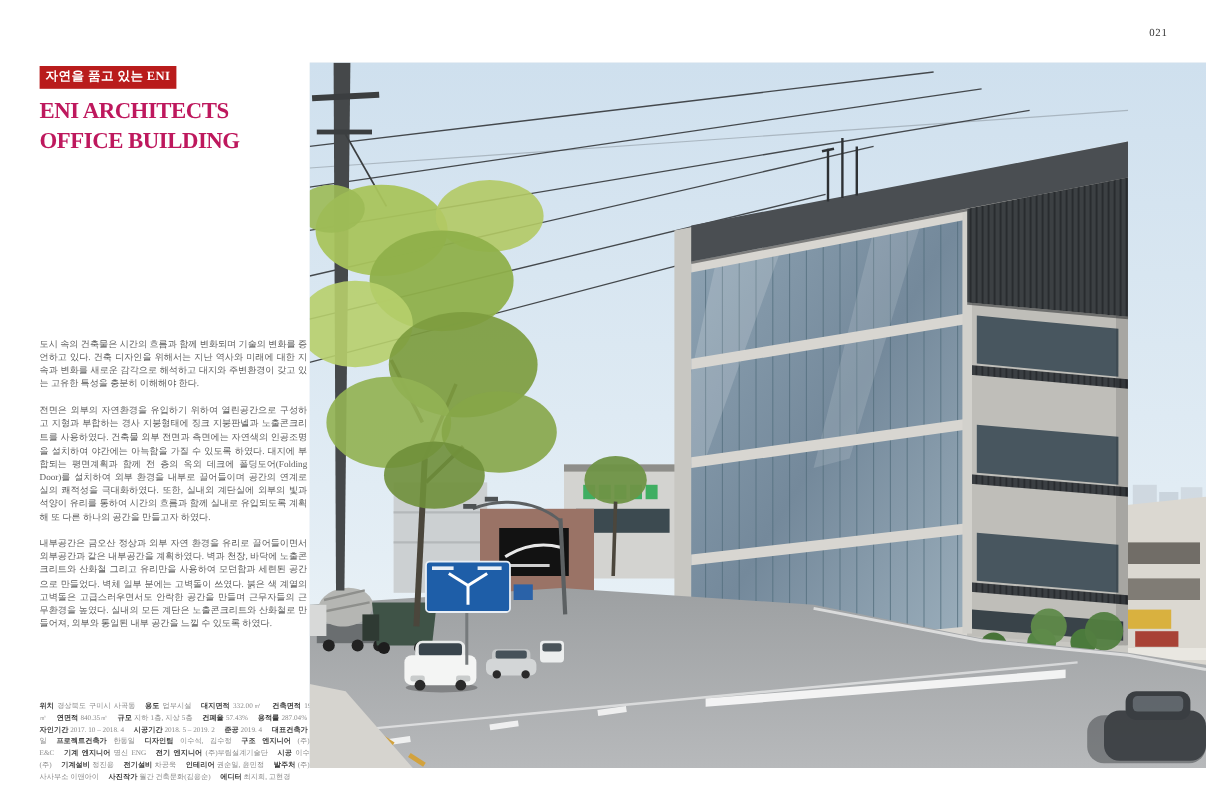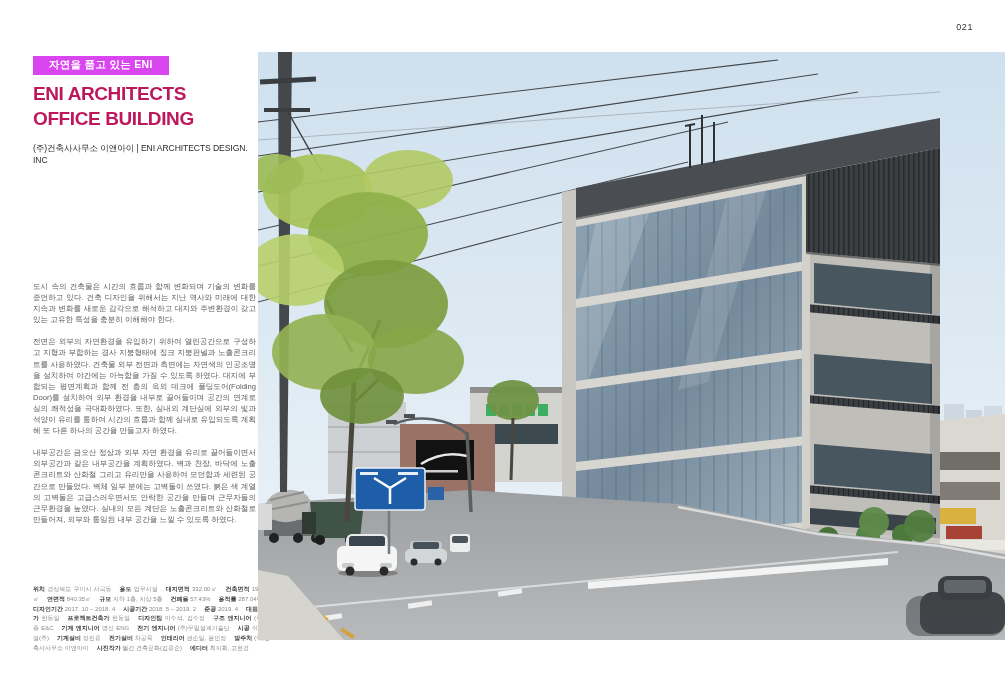--- a/index.html
+++ b/index.html
@@ -1,21 +1,21 @@
 <!DOCTYPE html>
 <html><head>
 <meta charset="utf-8">
 <style>
   html,body{margin:0;padding:0;background:#ffffff;}
   .page{position:relative;width:1005px;height:668px;background:#ffffff;overflow:hidden;
-        font-family:Liberation Sans, sans-serif;}
+        font-family:Liberation Serif, serif;}
   .pagenum{position:absolute;top:22px;right:32px;font-size:9px;color:#333;letter-spacing:.6px;}
   .header{position:absolute;left:33px;top:54px;width:224px;}
-  .tag{display:inline-block;background:#d946ef;color:#fff;font-size:10.5px;font-weight:bold;
-       padding:2px 16px 3px;margin-bottom:7px;letter-spacing:.3px;}
+  .tag{display:inline-block;background:#b91c1c;color:#fff;font-size:10.5px;font-weight:bold;
+       padding:2px 5px 3px;margin-bottom:7px;letter-spacing:.3px;}
   .title{font-size:19px;font-weight:bold;color:#be185d;line-height:24.5px;letter-spacing:-.4px;}
   .byline{margin-top:12px;font-size:8.6px;color:#2b2b2b;letter-spacing:-.1px;}
   .body-col{position:absolute;left:33px;top:281px;width:223px;font-size:7.6px;line-height:11.1px;
             color:#5a5a5a;text-align:justify;}
   .body-col p{margin:0 0 11px 0;}
   .credits{position:absolute;left:33px;top:585px;width:237px;font-size:6px;line-height:9.8px;
            color:#8a8a8a;text-align:justify;}
   .credits b{color:#3c3c3c;font-weight:bold;}
   .credit-item{margin-right:5px;white-space:normal;}
   .photo{position:absolute;left:258px;top:52px;width:747px;height:588px;overflow:hidden;background:#dfe9f1;}
@@ -27,21 +27,20 @@
 <div class="page">
 
   <div class="pagenum">021</div>
 
   <div class="header">
     <div class="tag">자연을 품고 있는 ENI</div>
     <div class="title">
       <div>ENI ARCHITECTS</div>
       <div>OFFICE BUILDING</div>
     </div>
-    <div class="byline">(주)건축사사무소 이앤아이 | ENI ARCHITECTS DESIGN. INC</div>
   </div>
 
   <div class="body-col">
       <p>도시 속의 건축물은 시간의 흐름과 함께 변화되며 기술의 변화를 증언하고 있다. 건축 디자인을 위해서는 지난 역사와 미래에 대한 지속과 변화를 새로운 감각으로 해석하고 대지와 주변환경이 갖고 있는 고유한 특성을 충분히 이해해야 한다.</p>
       <p>전면은 외부의 자연환경을 유입하기 위하여 열린공간으로 구성하고 지형과 부합하는 경사 지붕형태에 징크 지붕판넬과 노출콘크리트를 사용하였다. 건축물 외부 전면과 측면에는 자연색의 인공조명을 설치하여 야간에는 아늑함을 가질 수 있도록 하였다. 대지에 부합되는 평면계획과 함께 전 층의 옥외 데크에 폴딩도어(Folding Door)를 설치하여 외부 환경을 내부로 끌어들이며 공간의 연계로 실의 쾌적성을 극대화하였다. 또한, 실내외 계단실에 외부의 빛과 석양이 유리를 통하여 시간의 흐름과 함께 실내로 유입되도록 계획해 또 다른 하나의 공간을 만들고자 하였다.</p>
       <p>내부공간은 금오산 정상과 외부 자연 환경을 유리로 끌어들이면서 외부공간과 같은 내부공간을 계획하였다. 벽과 천장, 바닥에 노출콘크리트와 산화철 그리고 유리만을 사용하여 모던함과 세련된 공간으로 만들었다. 벽체 일부 분에는 고벽돌이 쓰였다. 붉은 색 계열의 고벽돌은 고급스러우면서도 안락한 공간을 만들며 근무자들의 근무환경을 높였다. 실내의 모든 계단은 노출콘크리트와 산화철로 만들어져, 외부와 통일된 내부 공간을 느낄 수 있도록 하였다.</p>
     </div>
 
   <div class="credits"><span class="credit-item"><b>위치</b>&nbsp;경상북도 구미시 사곡동 </span><span class="credit-item"><b>용도</b>&nbsp;업무시설 </span><span class="credit-item"><b>대지면적</b>&nbsp;332.00㎡ </span><span class="credit-item"><b>건축면적</b>&nbsp;190.72㎡ </span><span class="credit-item"><b>연면적</b>&nbsp;840.35㎡ </span><span class="credit-item"><b>규모</b>&nbsp;지하 1층, 지상 5층 </span><span class="credit-item"><b>건폐율</b>&nbsp;57.43% </span><span class="credit-item"><b>용적률</b>&nbsp;287.04% </span><span class="credit-item"><b>디자인기간</b>&nbsp;2017. 10 – 2018. 4 </span><span class="credit-item"><b>시공기간</b>&nbsp;2018. 5 – 2019. 2 </span><span class="credit-item"><b>준공</b>&nbsp;2019. 4 </span><span class="credit-item"><b>대표건축가</b>&nbsp;한동일 </span><span class="credit-item"><b>프로젝트건축가</b>&nbsp;한동일 </span><span class="credit-item"><b>디자인팀</b>&nbsp;이수석, 김수정 </span><span class="credit-item"><b>구조 엔지니어</b>&nbsp;(주)세종 E&amp;C </span><span class="credit-item"><b>기계 엔지니어</b>&nbsp;명신 ENG </span><span class="credit-item"><b>전기 엔지니어</b>&nbsp;(주)무림설계기술단 </span><span class="credit-item"><b>시공</b>&nbsp;이수건설(주) </span><span class="credit-item"><b>기계설비</b>&nbsp;정진용 </span><span class="credit-item"><b>전기설비</b>&nbsp;차공욱 </span><span class="credit-item"><b>인테리어</b>&nbsp;권순일, 윤민정 </span><span class="credit-item"><b>발주처</b>&nbsp;(주)건축사사무소 이앤아이 </span><span class="credit-item"><b>사진작가</b>&nbsp;월간 건축문화(김용순) </span><span class="credit-item"><b>에디터</b>&nbsp;최지희, 고현경 </span></div>
 

